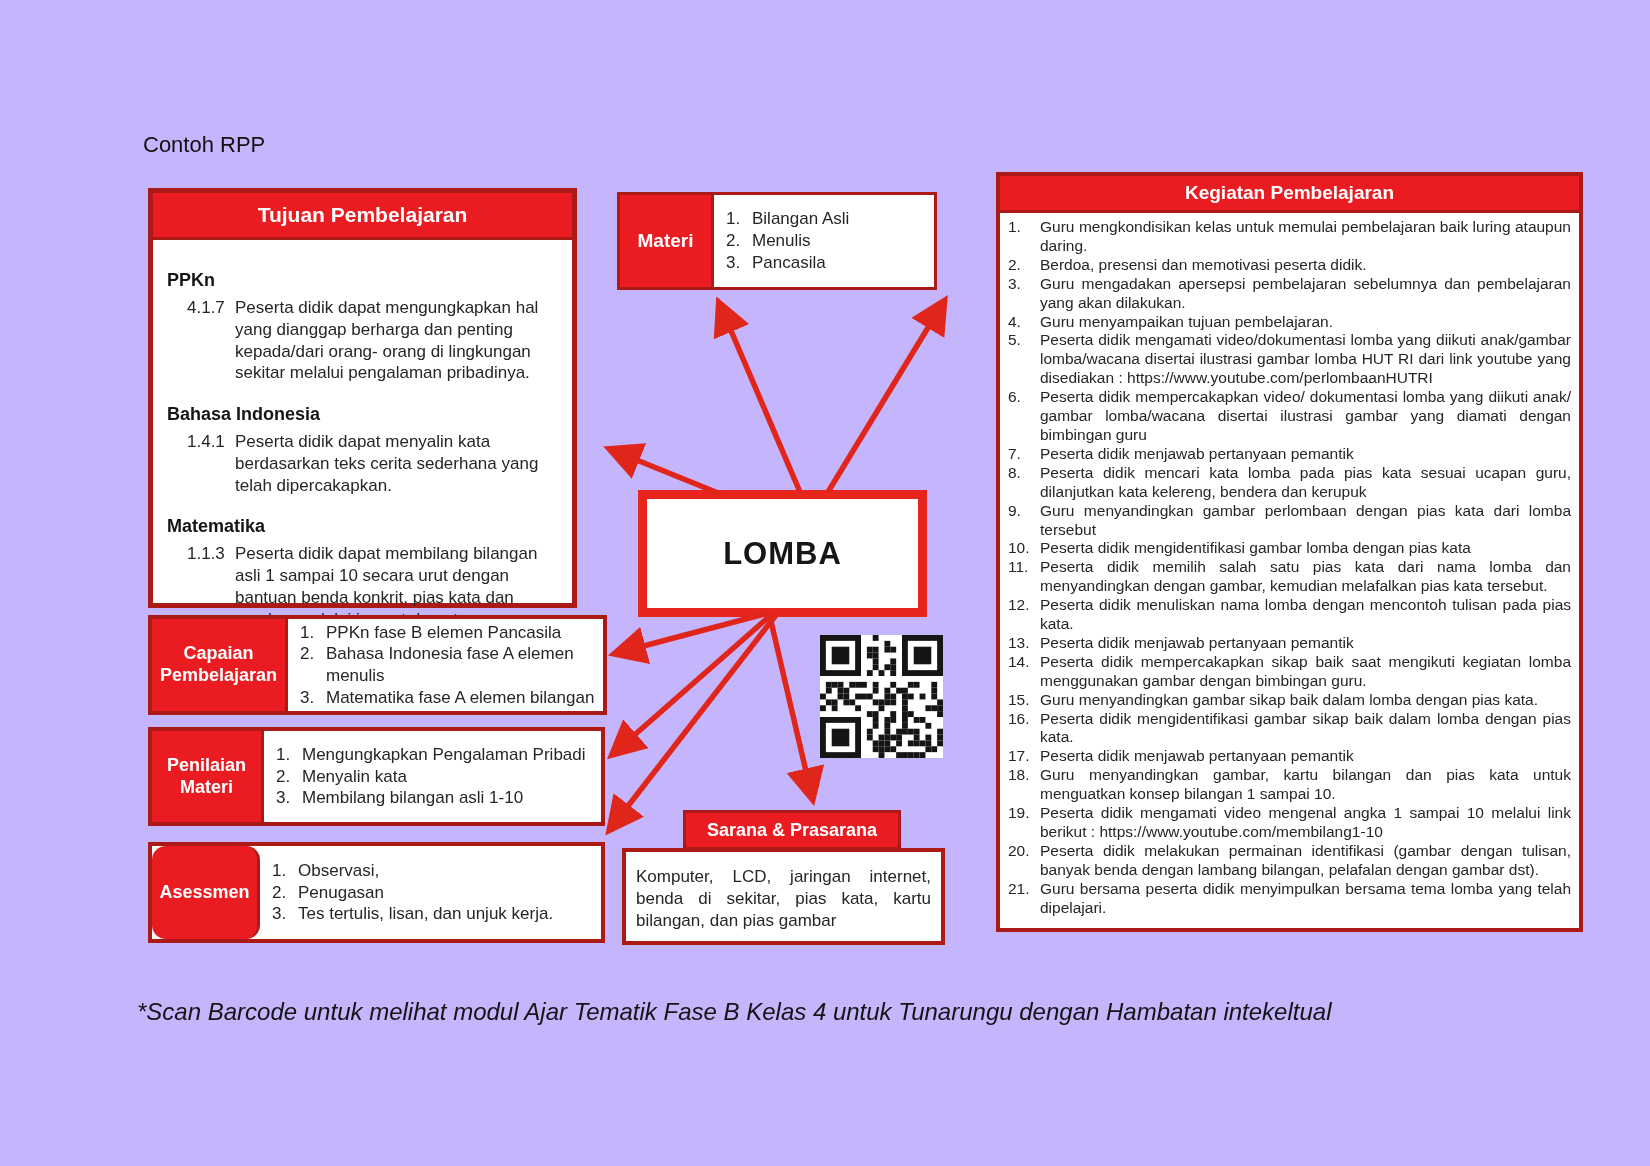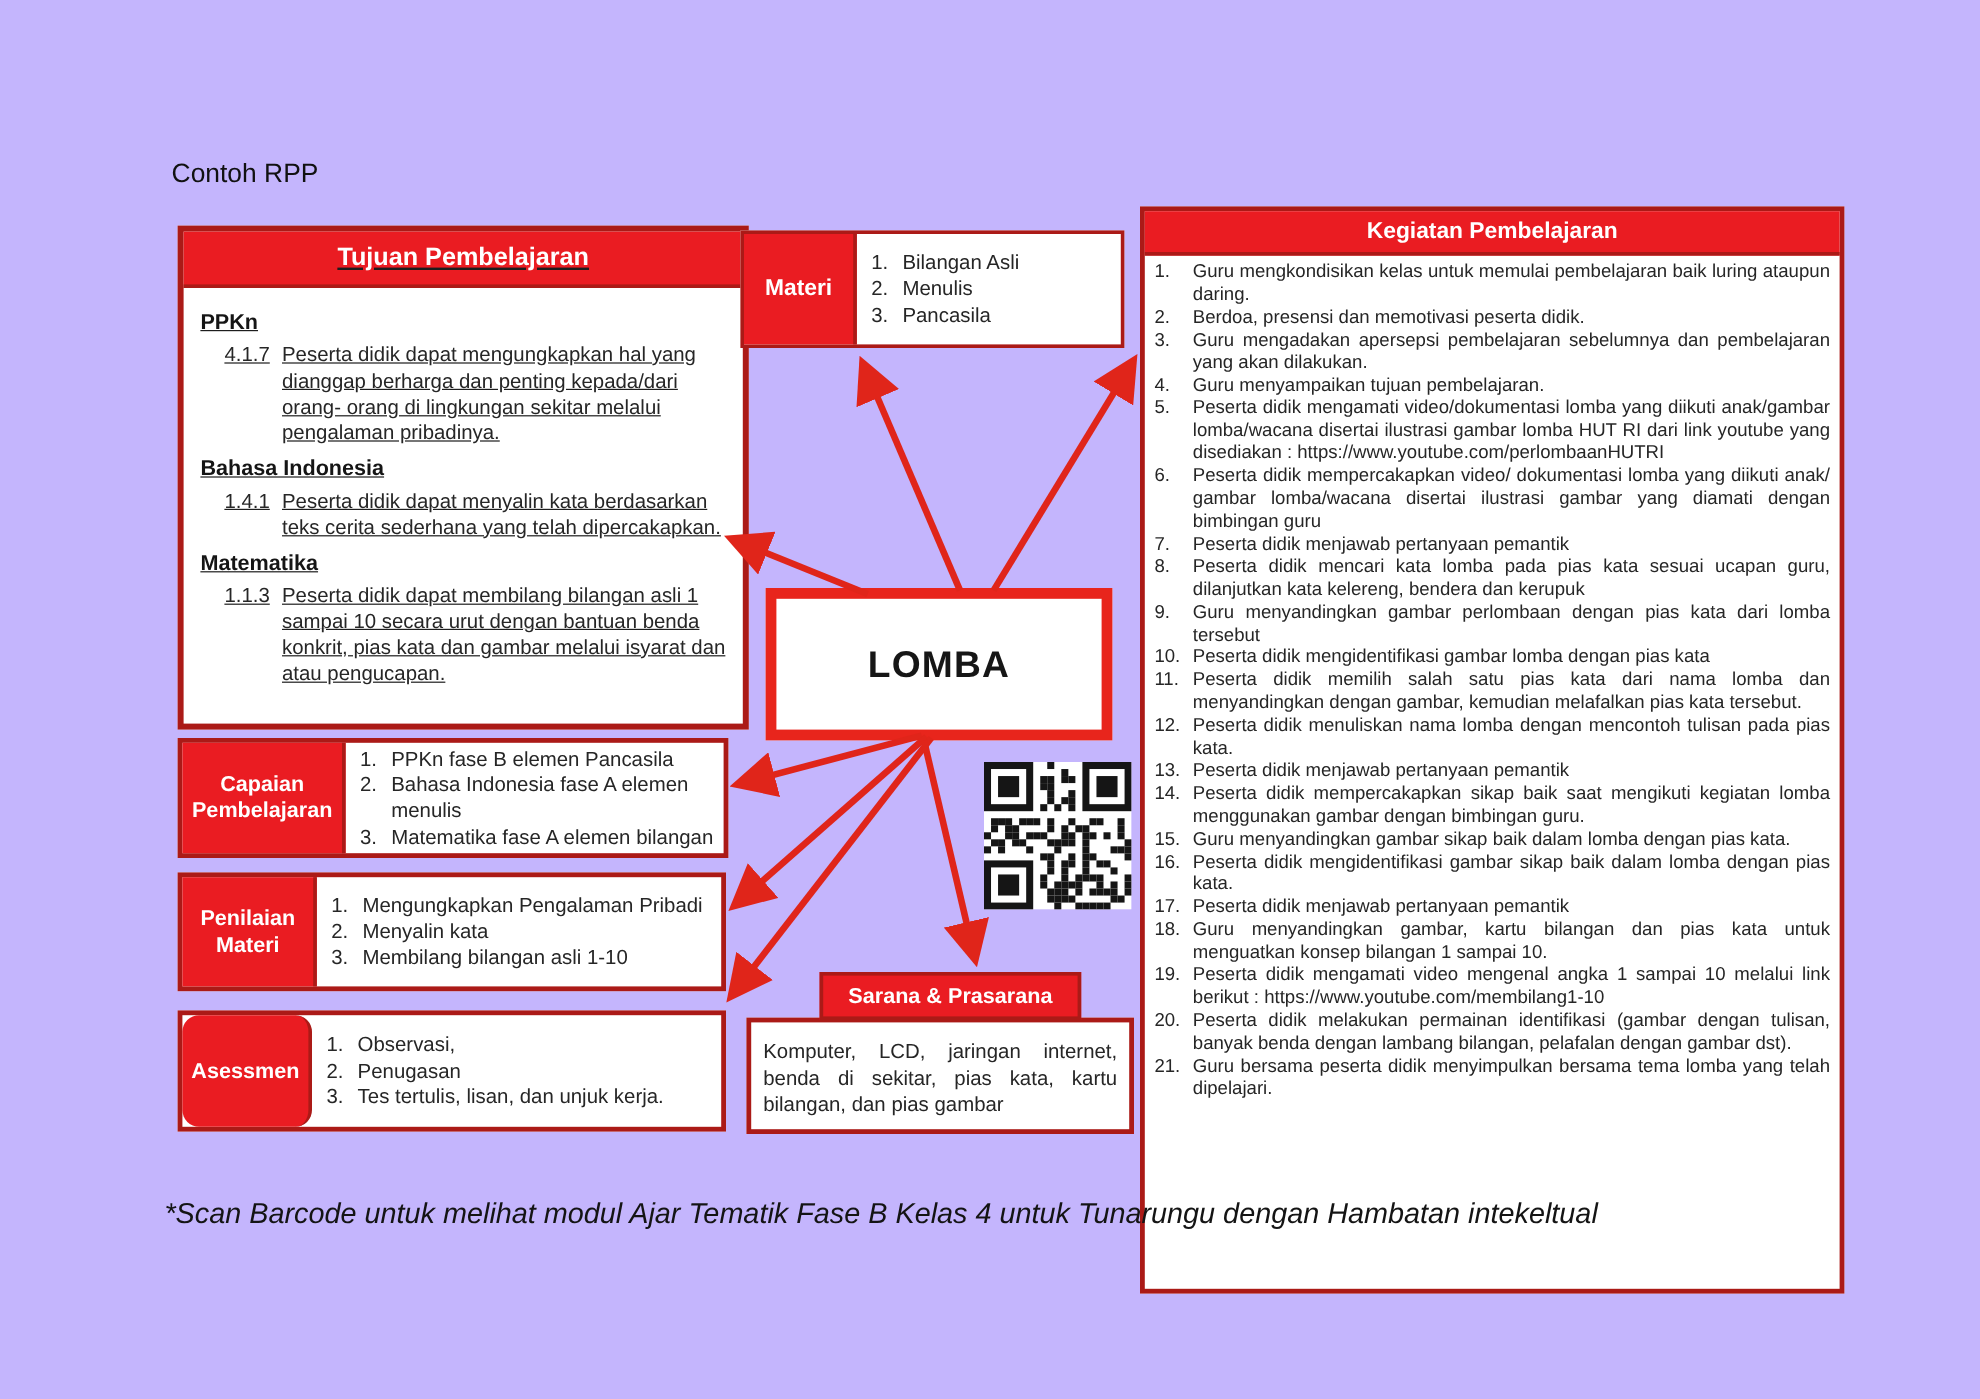--- a/index.html
+++ b/index.html
@@ -7,24 +7,24 @@
         font-family:"Liberation Sans",sans-serif;color:#1d1d1d;}
   :root{--red:#ea1c22;--border:#ab1a17;--arrow:#e0251a;}
 
   .page-title{position:absolute;left:143px;top:132px;font-size:22px;color:#111;}
 
   .box{position:absolute;background:#fff;border:4px solid var(--border);box-sizing:border-box;}
   .hdr{background:var(--red);color:#fff;font-weight:bold;text-align:center;
        border-bottom:3px solid var(--border);}
 
   
-  .tujuan{left:148px;top:188px;width:476px;height:420px;border-width:5px;text-decoration:underline;}
+  .tujuan{left:148px;top:188px;width:429px;height:420px;border-width:5px;}
   .tujuan .hdr{font-size:21px;line-height:44px;height:44px;}
   .tujuan-body{padding:10px 12px 0 14px;}
-  .subject{font-weight:bold;font-size:18px;margin:8px 0 6px 0;color:#151515;}
+  .subject{font-weight:bold;font-size:18px;margin:20px 0 6px 0;color:#151515;}
   .tp-item{display:flex;font-size:17px;line-height:1.28;color:#262626;}
   .tp-code{flex:0 0 48px;margin-left:20px;}
   .tp-text{flex:1;padding-right:2px;}
 
   
   .cellbox{display:flex;border-width:4px;}
   .redcell{background:var(--red);color:#fff;font-weight:bold;display:flex;
            align-items:center;justify-content:center;text-align:center;
            border-right:3px solid var(--border);box-sizing:border-box;}
   .listcell{flex:1;display:flex;flex-direction:column;justify-content:center;
@@ -36,21 +36,21 @@
   .materi{left:617px;top:192px;width:320px;height:98px;border-width:3px;}
   .materi .redcell{flex:0 0 94px;font-size:19px;}
   .capaian{left:148px;top:615px;width:459px;height:100px;}
   .capaian .redcell{flex:0 0 136px;font-size:18px;line-height:1.2;}
   .penilaian{left:148px;top:727px;width:457px;height:99px;}
   .penilaian .redcell{flex:0 0 112px;font-size:18px;line-height:1.2;}
   .asessmen{left:148px;top:842px;width:457px;height:101px;}
   .asessmen .redcell{flex:0 0 108px;font-size:18px;border-radius:14px;}
 
   
-  .kegiatan{left:950px;top:172px;width:587px;height:906px;border-width:4px;}
+  .kegiatan{left:996px;top:172px;width:587px;height:760px;border-width:4px;}
   .kegiatan .hdr{font-size:19px;height:34px;line-height:33px;}
   .keg-list{padding:5px 6px 0 8px;}
   .keg-item{display:flex;font-size:15.5px;line-height:1.22;color:#262626;}
   .keg-item .num{flex:0 0 32px;}
   .keg-item .txt{flex:1;text-align:justify;padding-right:2px;word-break:break-word;}
 
   
   .lomba{left:638px;top:490px;width:289px;height:127px;border:9px solid #e8251c;
          display:flex;align-items:center;justify-content:center;}
   .lomba-label{font-weight:bold;font-size:31px;letter-spacing:1px;color:#161616;}

